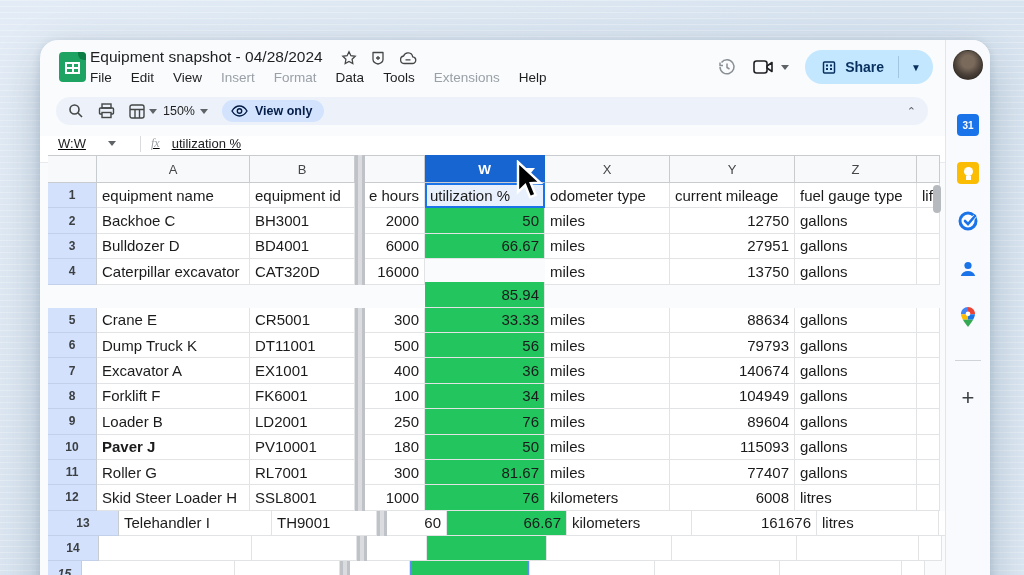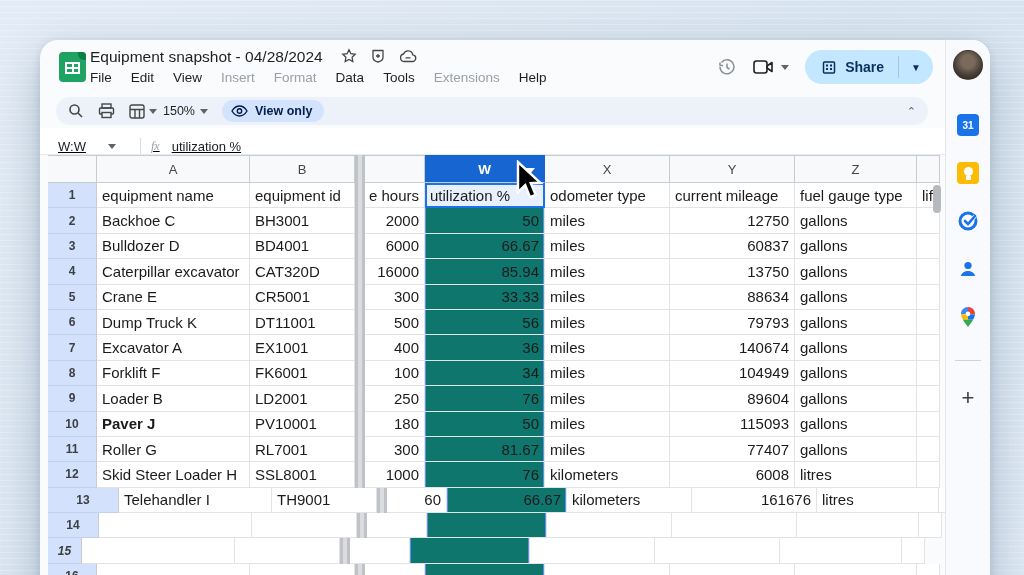--- a/index.html
+++ b/index.html
@@ -35,21 +35,21 @@
     position:absolute; left:6px; top:10px; width:15px; height:12px;
     background:
       linear-gradient(#fff,#fff) 0 0/15px 2px,
       linear-gradient(#fff,#fff) 0 5px/15px 2px,
       linear-gradient(#fff,#fff) 0 10px/15px 2px,
       linear-gradient(#fff,#fff) 0 0/2px 12px,
       linear-gradient(#fff,#fff) 6.5px 0/2px 12px,
       linear-gradient(#fff,#fff) 13px 0/2px 12px;
     background-repeat:no-repeat;
   }
-  .title-row { position:absolute; left:50px; top:8px; display:flex; align-items:flex-start; gap:14px; }
+  .title-row { position:absolute; left:50px; top:8px; display:flex; align-items:flex-end; gap:14px; }
   .doc-title { font-size:15.5px; color:#1f1f1f; }
   .title-icons { display:flex; align-items:center; gap:13px; margin-left:4px; }
   .title-icons svg { display:block; }
   .menu-row { position:absolute; left:50px; top:30px; display:flex; gap:19px; }
   .menu-item { font-size:13.5px; color:#1f1f1f; cursor:default; }
   .menu-item.disabled { color:#9aa0a6; }
   .header-right { position:absolute; right:12px; top:10px; display:flex; align-items:center; gap:16px; }
   .icon-btn { display:flex; align-items:center; justify-content:center; }
   .share-pill {
     display:flex; align-items:stretch; background:#c2e7ff; border-radius:18px;
@@ -71,22 +71,22 @@
   .caret-down { width:0; height:0; border-left:4px solid transparent; border-right:4px solid transparent; border-top:5px solid #5f6368; }
   .view-only-chip {
     display:flex; align-items:center; gap:7px; background:#d3e3fd; border-radius:13px;
     height:22px; padding:0 12px 0 9px; margin-left:14px;
   }
   .view-only-chip span { font-size:12.5px; font-weight:700; color:#041e49; }
   .tb-collapse { margin-left:auto; color:#5f6368; font-size:11px; }
 
   
   .formula-bar {
-    position:absolute; left:0; top:88px; width:905px; height:27px; background:#fff;
-    display:flex; align-items:flex-end; border-bottom:1px solid #e8eaed;text-decoration:underline;
+    position:absolute; left:0; top:96px; width:905px; height:27px; background:#fff;
+    display:flex; align-items:flex-start; border-bottom:1px solid #e8eaed;text-decoration:underline;
   }
   .name-box { display:flex; align-items:center; width:90px; padding-left:18px; gap:22px; }
   .name-box-text { font-size:13px; color:#202124; }
   .fb-divider { width:1px; height:16px; background:#dadce0; margin:0 10px; }
   .fx { font-size:12px; font-style:italic; color:#9aa0a6; font-family:"Liberation Serif",serif; margin-right:12px; }
   .fb-value { font-size:13px; color:#202124; }
 
   
   .grid { position:absolute; left:8px; top:115px; }
   .grid-row { display:flex; }
@@ -110,21 +110,21 @@
     background:linear-gradient(90deg,#bfc2c6 0 3px,#dadcdf 3px 7px,#bfc2c6 7px 10px);
     border-bottom:none; border-right:none;
   }
   .hdr-cell.divider-band { border-top:none; }
   .hdr-cell.sel { background:#1765d1; border-right:1px solid #1765d1; border-top:1px solid #1765d1; }
   .hdr-cell.sel .letter { color:#fff; font-weight:700; font-size:13.5px; }
   .hdr-caret {
     position:absolute; right:9px; top:12px; width:0; height:0;
     border-left:5px solid transparent; border-right:5px solid transparent; border-top:6px solid #fff;
   }
-  .cell.col-sel { background:#0f766e; box-shadow:inset 1px 0 0 #5b8ff0, inset -1px 0 0 #5b8ff0; }
+  .cell.col-sel { background:#22c55e; box-shadow:inset 1px 0 0 #5b8ff0, inset -1px 0 0 #5b8ff0; }
   .cell.active-cell { outline:2px solid #1a73e8; outline-offset:-2px; background:#e8f0fd; }
 
   .v-scroll-thumb {
     position:absolute; left:893px; top:145px; width:8px; height:28px;
     background:#b6b9bd; border-radius:4px;
   }
 
   
   .avatar {
     width:30px; height:30px; border-radius:50%; margin-top:10px;
@@ -311,31 +311,31 @@
           <div class="cell" style="width: 23px; height: 25.4px;"></div>
         </div>
         <div class="grid-row">
           <div class="row-num" style="width: 49px; height: 25.4px;">3</div>
           <div class="cell" style="width: 153px; height: 25.4px;">Bulldozer D</div>
           <div class="cell" style="width: 105px; height: 25.4px;">BD4001</div>
           <div class="cell divider-band" style="width: 10px; height: 25.4px;"></div>
           <div class="cell al-r" style="width: 60px; height: 25.4px;">6000</div>
           <div class="cell al-r col-sel" style="width: 120px; height: 25.4px;">66.67</div>
           <div class="cell" style="width: 125px; height: 25.4px;">miles</div>
-          <div class="cell al-r" style="width: 125px; height: 25.4px;">60837</div>
+          <div class="cell al-r" style="width: 125px; height: 25.4px;">27951</div>
           <div class="cell" style="width: 122px; height: 25.4px;">gallons</div>
           <div class="cell" style="width: 23px; height: 25.4px;"></div>
         </div>
         <div class="grid-row">
           <div class="row-num" style="width: 49px; height: 25.4px;">4</div>
           <div class="cell" style="width: 153px; height: 25.4px;">Caterpillar excavator</div>
           <div class="cell" style="width: 105px; height: 25.4px;">CAT320D</div>
           <div class="cell divider-band" style="width: 10px; height: 25.4px;"></div>
           <div class="cell al-r" style="width: 60px; height: 25.4px;">16000</div>
-          <div class="cell al-r col-sel" style="width: 120px; height: 25.4px;">85.94</div>
+          <div class="cell al-r col-sel" style="width: 120px; height: 25.4px; margin-top: 23px;">85.94</div>
           <div class="cell" style="width: 125px; height: 25.4px;">miles</div>
           <div class="cell al-r" style="width: 125px; height: 25.4px;">13750</div>
           <div class="cell" style="width: 122px; height: 25.4px;">gallons</div>
           <div class="cell" style="width: 23px; height: 25.4px;"></div>
         </div>
         <div class="grid-row">
           <div class="row-num" style="width: 49px; height: 25.4px;">5</div>
           <div class="cell" style="width: 153px; height: 25.4px;">Crane E</div>
           <div class="cell" style="width: 105px; height: 25.4px;">CR5001</div>
           <div class="cell divider-band" style="width: 10px; height: 25.4px;"></div>

